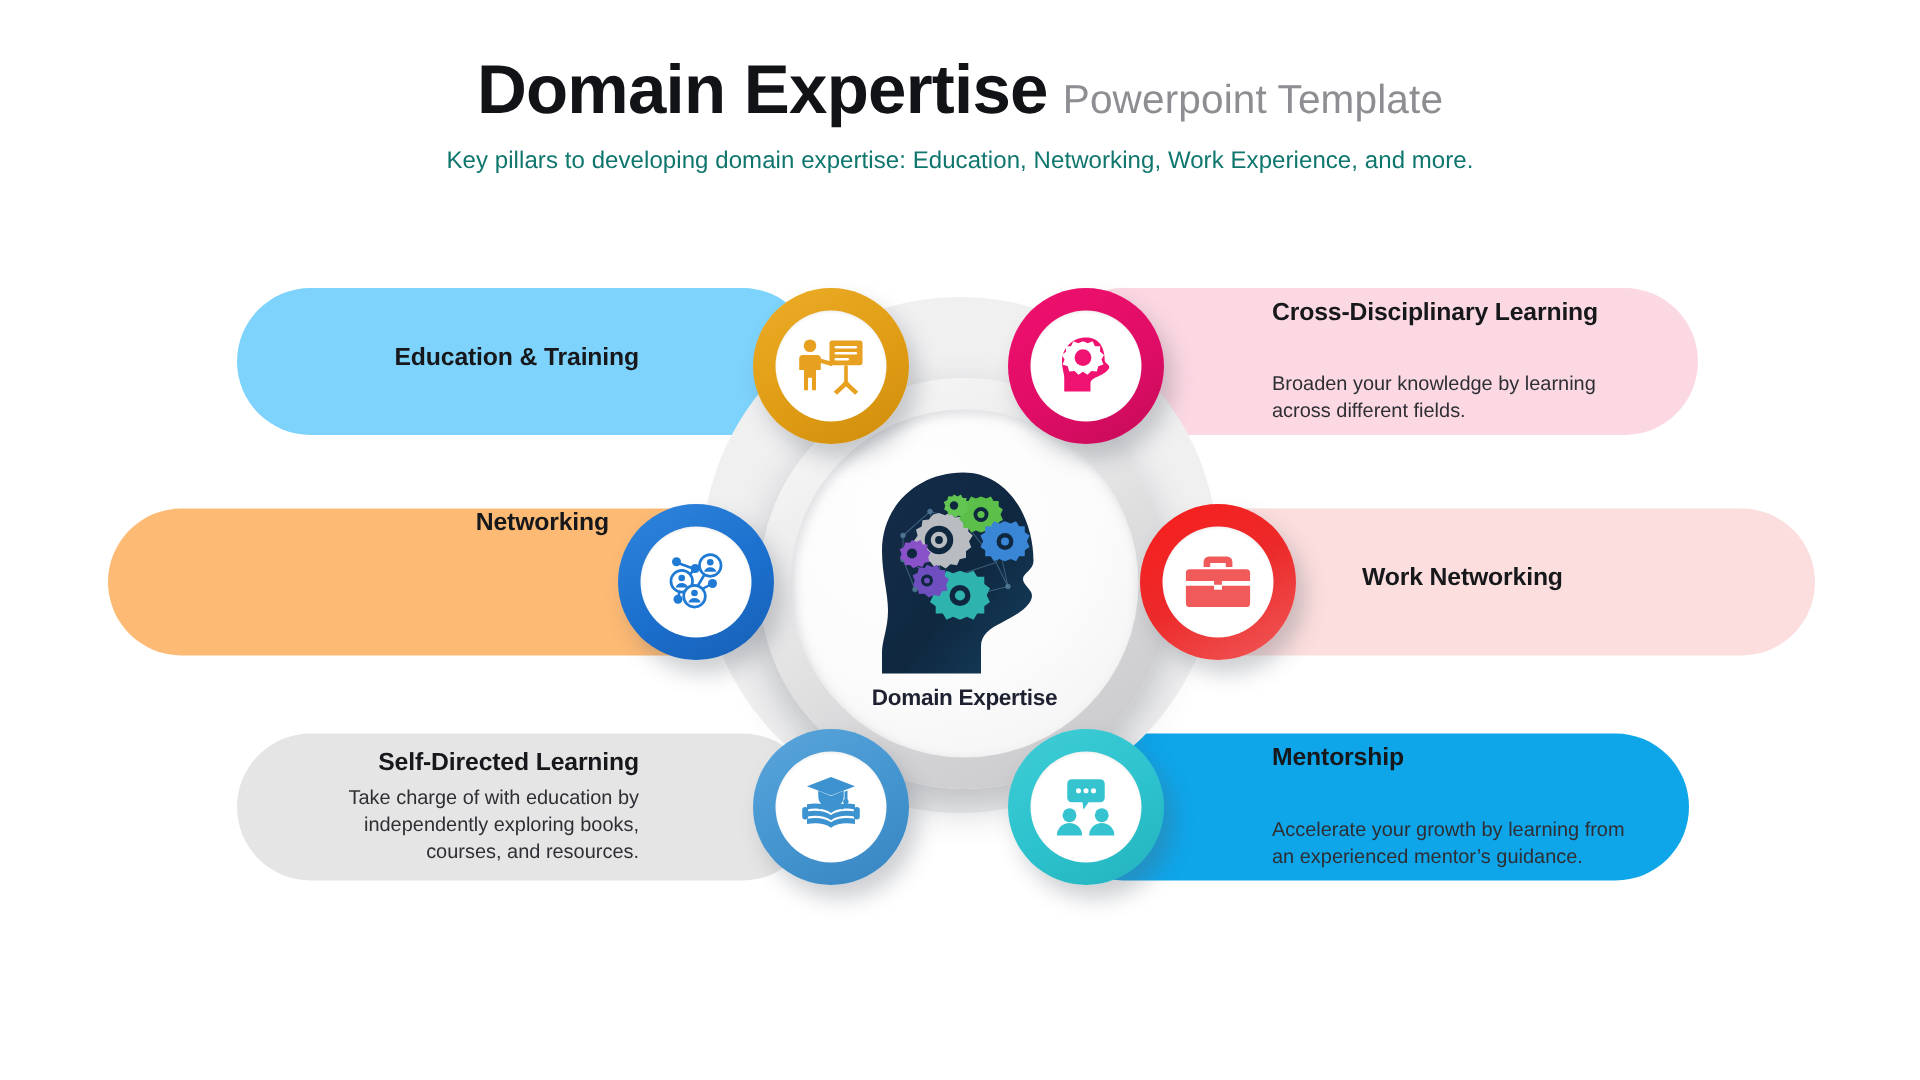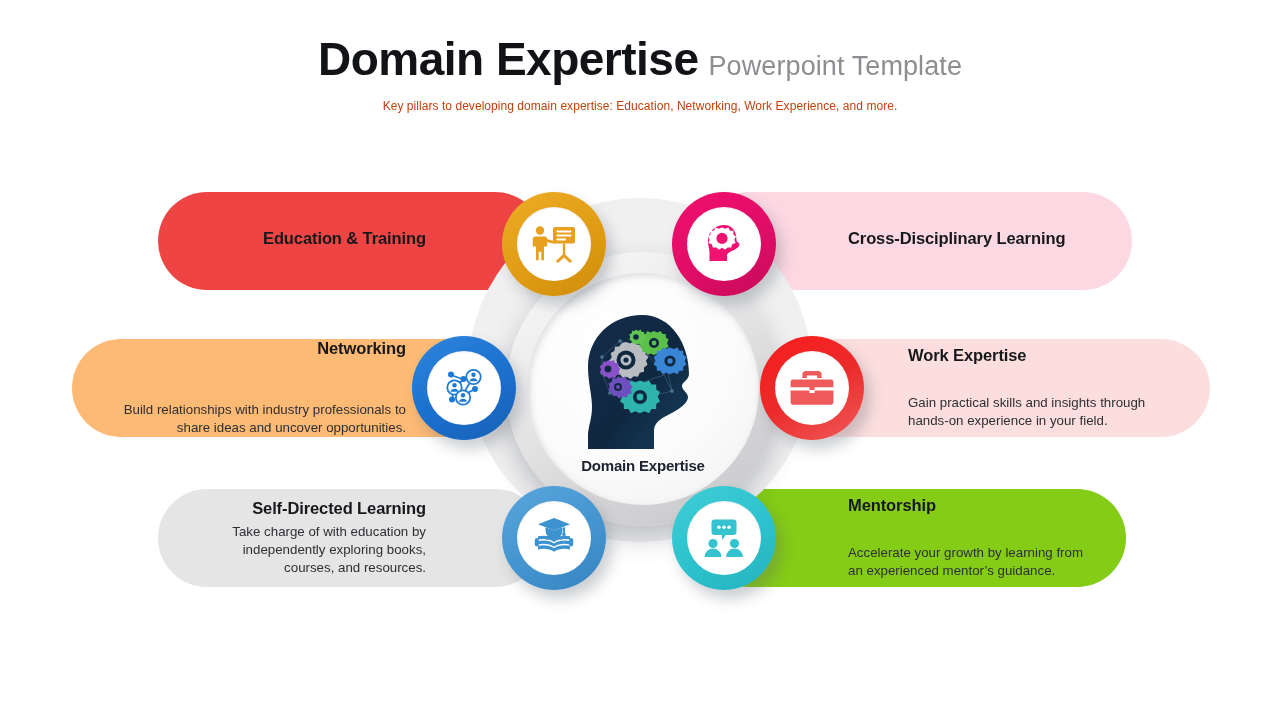--- a/index.html
+++ b/index.html
@@ -16,40 +16,40 @@
   .title-row { margin-top: 36px; line-height: 1; white-space: nowrap; }
   .title-main {
     font-size: 46px; font-weight: bold; color: #111317;
     letter-spacing: -0.5px; vertical-align: baseline;
   }
   .title-sub {
     font-size: 27px; font-weight: normal; color: #8d8d92;
     letter-spacing: 0.1px; margin-left: 10px; vertical-align: baseline;
   }
   .subtitle {
-    margin-top: 17px; font-size: 12px; color: #c2410c; letter-spacing: 0.05px;
+    margin-top: 17px; font-size: 16px; color: #0f766e; letter-spacing: 0.05px;
   }
 
   
   .pill {
     position: absolute; height: 98px; border-radius: 49px;
     display: flex; flex-direction: column; justify-content: center;
   }
   .pill.left  { text-align: right; padding-right: 118px; padding-left: 40px; }
   .pill.right { text-align: left;  padding-left: 148px;  padding-right: 40px; gap: 24px; }
   .pill-title { font-size: 16.5px; font-weight: bold; color: #17181c; margin-bottom: 5px; letter-spacing: -0.1px; }
   .pill-desc  { font-size: 13.3px; color: #2e2f34; line-height: 1.35; }
 
   
-  .p-edu  { left: 158px; top: 192px;  width: 386px; background: #ef4444; }
+  .p-edu  { left: 158px; top: 192px;  width: 386px; background: #7dd3fc; }
   .p-net  { left: 72px;  top: 339px;  width: 452px; background: #fdba74; justify-content: space-between; }
   .p-self { left: 158px; top: 489px;  width: 386px; background: #e5e5e5; }
   .p-cdl  { left: 700px; top: 192px;  width: 432px; background: #fcd8e3; }
   .p-work { left: 760px; top: 339px;  width: 450px; background: #fcdede; }
-  .p-ment { left: 700px; top: 489px;  width: 426px; background: #84cc16; }
+  .p-ment { left: 700px; top: 489px;  width: 426px; background: #0ea5e9; }
 
   
   .node {
     position: absolute; width: 104px; height: 104px; border-radius: 50%;
     display: flex; align-items: center; justify-content: center;
     box-shadow: 6px 9px 14px rgba(90,95,105,0.30);
   }
   .node .inner {
     width: 74px; height: 74px; border-radius: 50%;
     background: #ffffff;
@@ -100,35 +100,34 @@
     </div>
     <div class="subtitle">Key pillars to developing domain expertise: Education, Networking, Work Experience, and more.</div>
   </div>
 
   <div class="pill left p-edu">
     <div class="pill-title">Education &amp; Training</div>
   </div>
 
   <div class="pill left p-net">
     <div class="pill-title">Networking</div>
-    <div class="pill-desc">Build relationships with industry professionals to share ideas and uncover opportunities.</div>
   </div>
 
   <div class="pill left p-self">
     <div class="pill-title">Self-Directed Learning</div>
     <div class="pill-desc">Take charge of with education by independently exploring books, courses, and resources.</div>
   </div>
 
   <div class="pill right p-cdl">
     <div class="pill-title">Cross-Disciplinary Learning</div>
+    <div class="pill-desc">Broaden your knowledge by learning across different fields.</div>
   </div>
 
   <div class="pill right p-work">
-    <div class="pill-title">Work Expertise</div>
-    <div class="pill-desc">Gain practical skills and insights through hands-on experience in your field.</div>
+    <div class="pill-title">Work Networking</div>
   </div>
 
   <div class="pill right p-ment">
     <div class="pill-title">Mentorship</div>
     <div class="pill-desc">Accelerate your growth by learning from an experienced mentor’s guidance.</div>
   </div>
 
   <div class="hub-halo"></div>
   <div class="hub-ring">
     <div class="hub-core">

